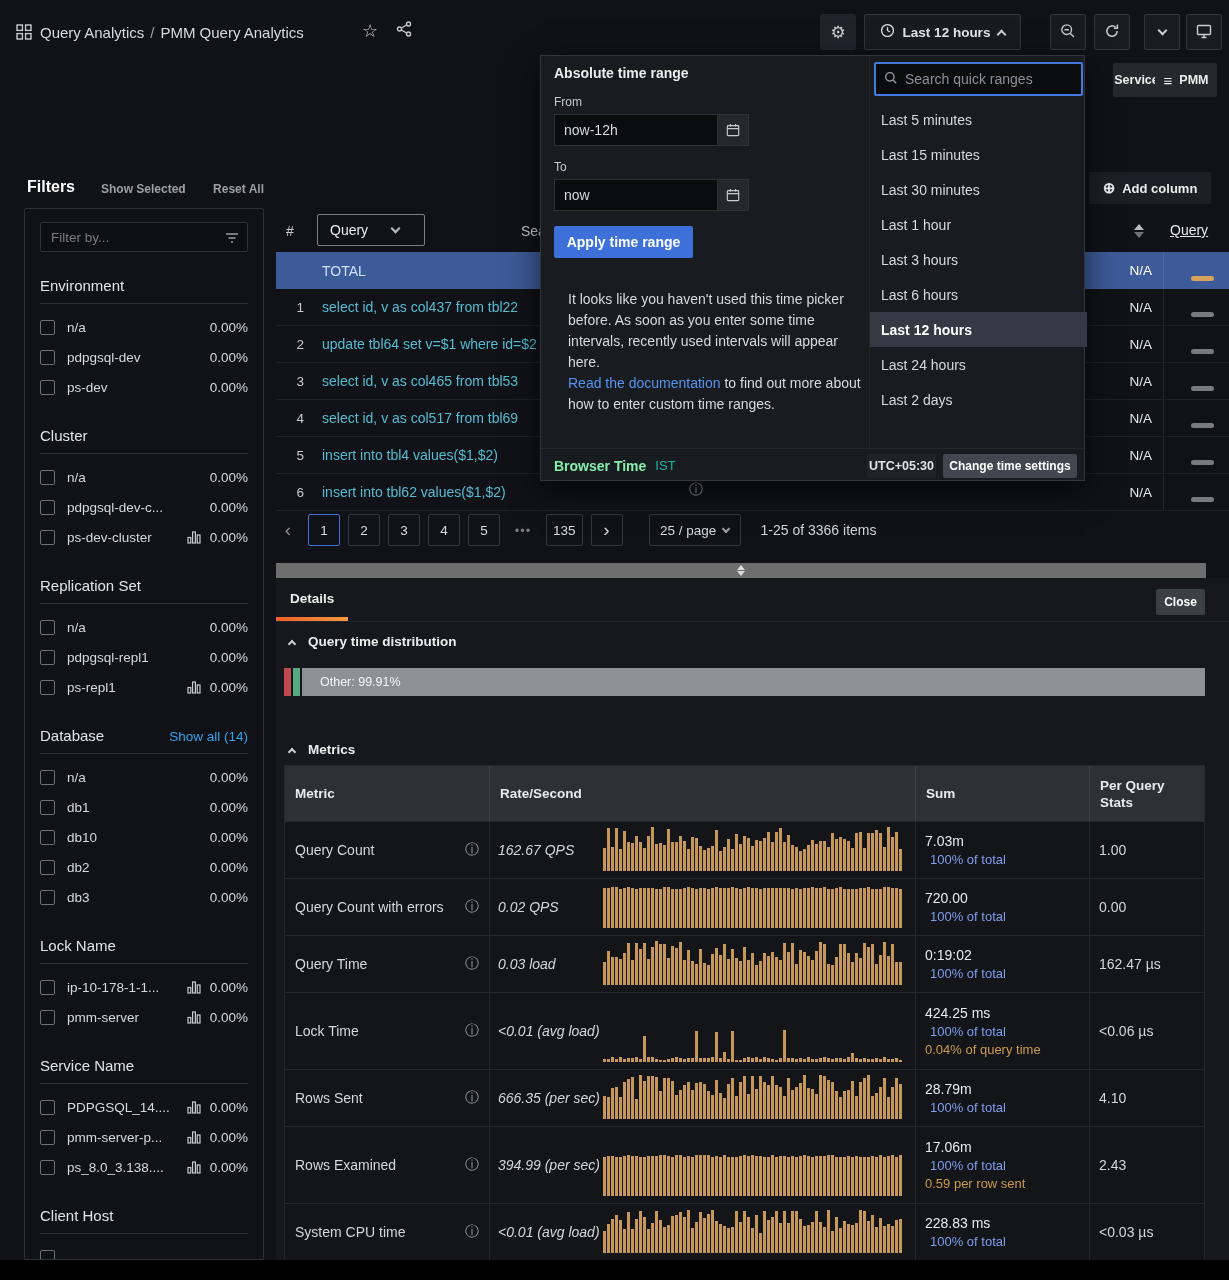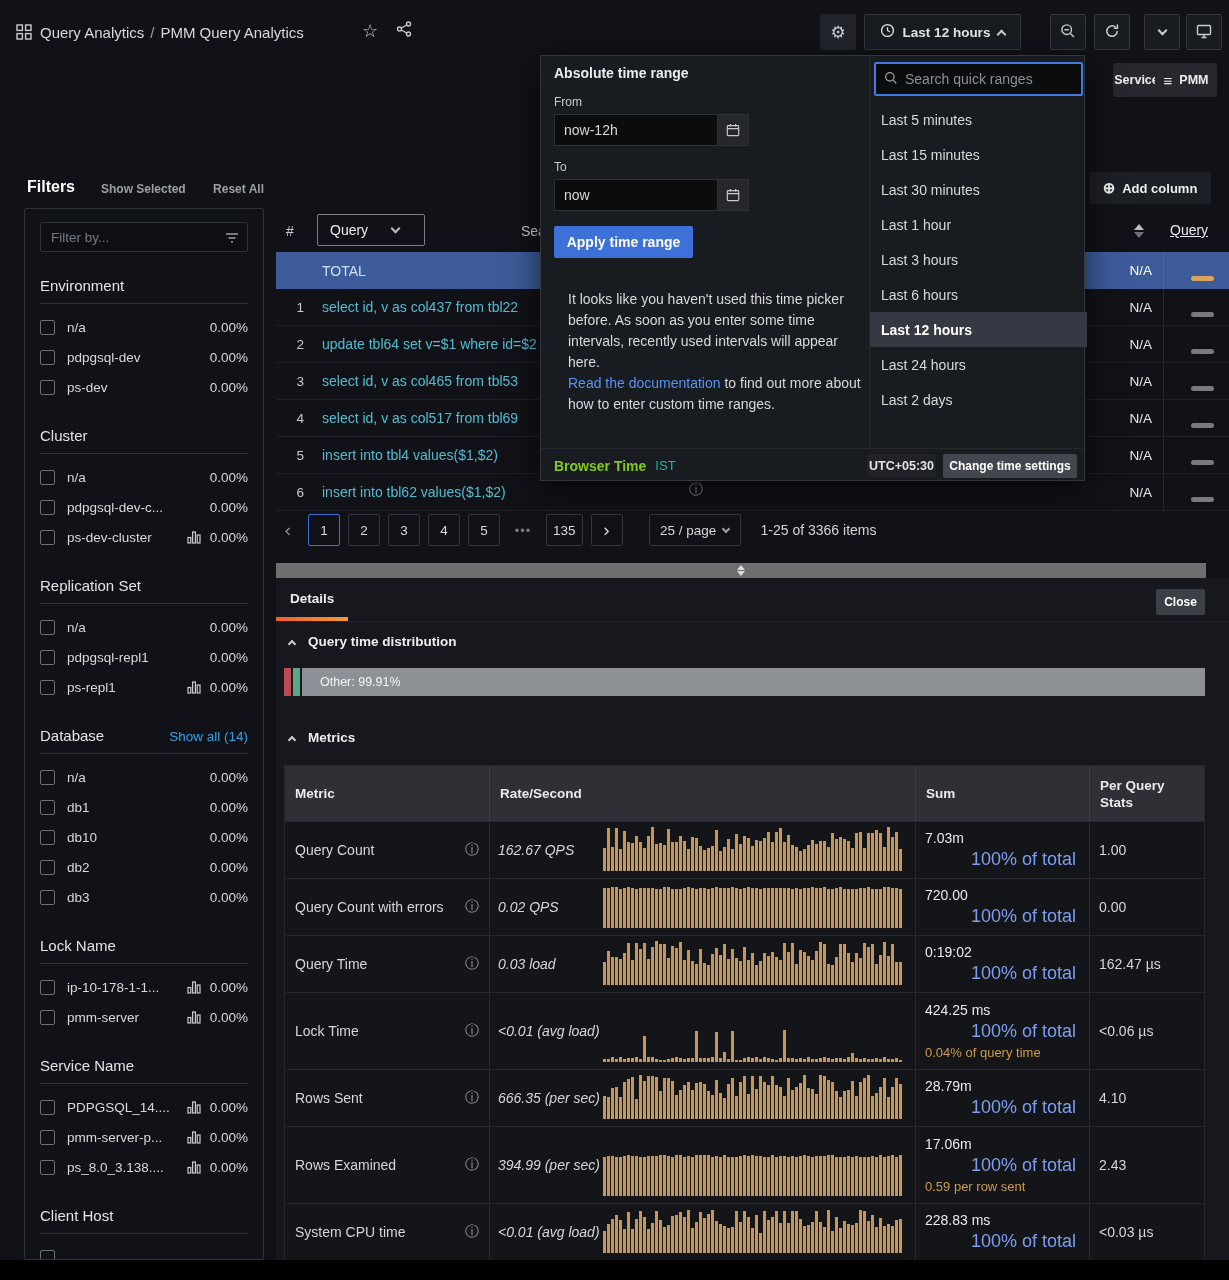--- a/index.html
+++ b/index.html
@@ -56,21 +56,21 @@
   .tp-search { position:absolute; left:4px; top:6px; width:209px; height:34px; background:#0b0c0e;
                border:2px solid #447ae0; border-radius:2px; display:flex; align-items:center; padding:0 8px; gap:7px; }
   .tp-search input { flex:1; background:transparent; border:none; outline:none; color:#d8d9da; font-size:14px;
                      font-family:"Liberation Sans",sans-serif; }
   .tp-search input::placeholder { color:#8a8f98; }
   .tp-list { position:absolute; left:0; top:46px; width:217px; height:346px; overflow:hidden; }
   .tp-item { height:35px; display:flex; align-items:center; padding-left:11px; font-size:14px; color:#d8d9da; cursor:pointer; }
   .tp-item.sel { background:#363943; color:#ffffff; font-weight:bold; }
   .tp-foot { position:absolute; left:0; top:392px; width:545px; height:34px; border-top:1px solid #26272b;
              display:flex; align-items:center; }
-  .bt-lab { font-weight:bold; font-size:14px; color:#84cc16; margin-left:13px; }
+  .bt-lab { font-weight:bold; font-size:14px; color:#86efac; margin-left:13px; }
   .bt-tz { font-size:13px; color:#14b8a6; margin-left:9px; }
   .utc-badge { position:absolute; left:326px; top:5px; width:69px; height:24px; background:#202227; border-radius:2px;
                display:flex; align-items:center; justify-content:center; font-weight:bold; font-size:12.5px; color:#e3e4e6; }
   .cts-btn { position:absolute; left:402px; top:5px; width:134px; height:24px; background:#42464e; border-radius:2px;
              display:flex; align-items:center; justify-content:center; font-weight:bold; font-size:12px; color:#fff; }
 
   
   .f-title { position:absolute; left:27px; top:178px; font-size:16px; font-weight:bold; color:#fff; }
   .f-actions { position:absolute; left:101px; top:182px; width:163px; display:flex; justify-content:space-between;
                font-size:12px; font-weight:bold; color:#9aa0a6; }
@@ -146,42 +146,42 @@
   .d-close { position:absolute; right:24px; top:11px; width:49px; height:26px; background:#3b3f46; border-radius:2px;
              display:flex; align-items:center; justify-content:center; font-weight:bold; font-size:12px; color:#fff; cursor:pointer; }
   .sec-h { position:absolute; display:flex; align-items:center; gap:13px; }
   .sec-h .chev { border-color:#c9ccd1; width:6px; height:6px; }
   .sec-h .t { font-weight:bold; font-size:13.5px; color:#eceded; }
   .qtd-h { left:13px; top:56px; }
   .qtd-bar { position:absolute; left:8px; top:90px; width:921px; height:28px; display:flex; gap:2px; }
   .qtd-seg { height:100%; flex:none; }
   .qtd-other { flex:1; background:#8d9094; display:flex; align-items:center; padding-left:18px;
                font-size:12.5px; color:#f6f6f6; }
-  .met-h { left:13px; top:152px; }
+  .met-h { left:13px; top:164px; }
 
   
   .mt { position:absolute; left:8px; top:187px; width:921px; border:1px solid #26282d; border-bottom:none; }
   .m-hrow { display:flex; height:55px; background:#2e3035; }
   .m-hcell { display:flex; align-items:center; padding:0 10px; font-weight:bold; font-size:13.5px; color:#e9eaec;
              border-right:1px solid #3c3e43; line-height:17px; }
   .m-hcell:last-child { border-right:none; }
   .m-row { display:flex; height:57px; background:#131519; border-top:1px solid #26282d; }
   .m-row.tall { height:77px; }
   .c1 { width:205px; flex:none; } .c2 { width:426px; flex:none; } .c3 { width:174px; flex:none; } .c4 { width:114px; flex:none; }
   .m-cell { border-right:1px solid #26282d; }
   .m-cell:last-child { border-right:none;text-align:center; }
   .m-metric { display:flex; align-items:center; padding:0 10px; font-size:14px; color:#d6d7d9; }
   .m-info { margin-left:auto; font-size:14px; color:#9ba1a8; }
   .m-rate { position:relative;font-style:italic; }
   .m-rate .rt { position:absolute; left:8px; top:50%; transform:translateY(-50%); font-size:14px; color:#d6d7d9; white-space:nowrap; }
   .spark { position:absolute; left:113px; bottom:7px; width:300px; height:44px; display:flex; align-items:flex-end; gap:1px; }
   .spark i { display:block; width:3px; background:#c79757; flex:none; }
   .m-sum { display:flex; flex-direction:column; justify-content:center; gap:3px; padding-left:9px; }
   .m-sum .v { font-size:14px; color:#e9eaec; }
-  .m-sum .l { font-size:18px; color:#7d9ef0; padding-left:5px; cursor:pointer;margin-left:41px; }
+  .m-sum .l { font-size:13px; color:#7d9ef0; padding-left:5px; cursor:pointer; }
   .m-sum .x { font-size:13px; color:#cd9a4e; }
   .m-pq { display:flex; align-items:center; padding-left:9px; font-size:14px; color:#d6d7d9; }
 
   .bottom-black { position:absolute; left:0; top:1260px; width:1229px; height:20px; background:#000; }
 </style>
 </head>
 <body>
 
 <div class="abs topbar">
   <span class="grid-icon">

